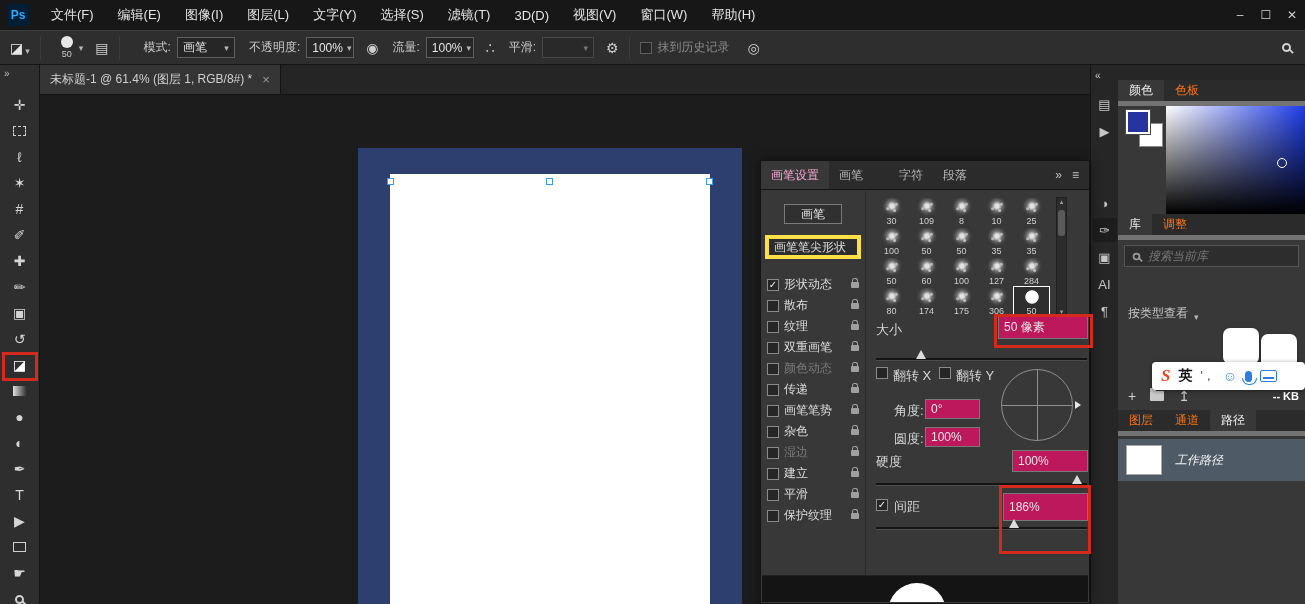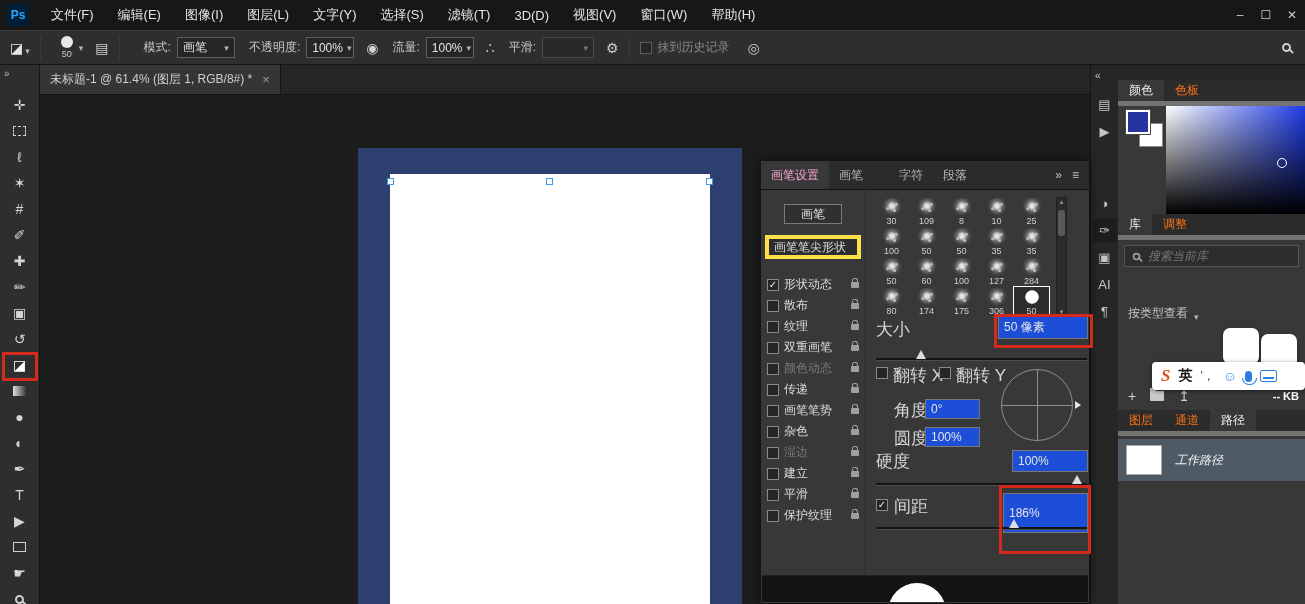--- a/index.html
+++ b/index.html
@@ -97,22 +97,22 @@
       radial-gradient(circle at 70% 35%, rgba(210,210,210,.7) 0 1px, transparent 2px),
       radial-gradient(circle at 62% 70%, rgba(220,220,220,.7) 0 1px, transparent 2px),
       radial-gradient(circle at 50% 45%, rgba(235,235,235,.95) 0 2px, rgba(160,160,160,.55) 5px, rgba(95,95,95,.35) 8px, transparent 10px); }
   .pnum { font-size:9px; color:#cfcfcf; line-height:1; }
   .pcell.sel { outline:1px solid #ffffff; background:#2e2e2e; }
   .pdisc { width:22px; height:18px; background:radial-gradient(circle, #ffffff 0 44%, transparent 50%); }
   .pscroll { position:absolute; left:295px; top:36px; width:11px; height:120px; background:#2c2c2c;
     border:1px solid #1f1f1f; display:flex; flex-direction:column; align-items:center;
     justify-content:space-between; font-size:7px; color:#9a9a9a; }
   .pscroll-thumb { position:absolute; left:1px; top:12px; width:7px; height:26px; background:#5a5a5a; border-radius:3px; }
-  .plabel { position:absolute; color:#d6d6d6; font-size:17px; line-height:14px; white-space:nowrap; }
-  .pinput { position:absolute; background:#1d4ed8; border:1px solid #787878; color:#e4e4e4;
+  .plabel { position:absolute; color:#d6d6d6; font-size:13px; line-height:14px; white-space:nowrap; }
+  .pinput { position:absolute; background:#be185d; border:1px solid #787878; color:#e4e4e4;
     font-size:12px; padding:0 5px; font-family:inherit; }
   .strack { position:absolute; height:2px; background:#141414; box-shadow:0 1px 0 #4d4d4d; }
   .sthumb { position:absolute; top:-8px; width:0; height:0; border-left:5px solid transparent;
     border-right:5px solid transparent; border-bottom:9px solid #dcdcdc; }
   .dial { position:absolute; left:240px; top:208px; width:72px; height:72px; border:1px solid #8f8f8f; border-radius:50%; }
   .dial::before { content:""; position:absolute; left:50%; top:0; bottom:0; width:1px; background:#8f8f8f; }
   .dial::after { content:""; position:absolute; top:50%; left:0; right:0; height:1px; background:#8f8f8f; }
   .dial-arrow { position:absolute; left:314px; top:240px; width:0; height:0; border-top:4px solid transparent;
     border-bottom:4px solid transparent; border-left:6px solid #e8e8e8; }
   .abs-cb { position:absolute; }
@@ -501,21 +501,21 @@
     <input class="pinput" style="left: 164px; top: 266px; width: 55px; height: 20px;" value="100%">
 
     <span class="plabel" style="left:115px;top:294px">硬度</span>
     <input class="pinput" style="left: 251px; top: 289px; width: 76px; height: 22px;" value="100%">
     <div class="strack" style="left:115px;top:322px;width:211px">
       <span class="sthumb" style="left:196px"></span>
     </div>
 
     <span class="cb abs-cb" style="left:115px;top:338px">✓</span>
     <span class="plabel" style="left:133px;top:339px">间距</span>
-    <input class="pinput" style="left: 242px; top: 332px; width: 85px; height: 40px;" value="186%">
+    <input class="pinput" style="left: 242px; top: 332px; width: 85px; height: 28px;" value="186%">
     <div class="strack" style="left:115px;top:366px;width:211px">
       <span class="sthumb" style="left:133px"></span>
     </div>
 
     <div class="bp-preview"></div>
   </aside>
 
   <div id="dock-strip">
     <div class="dock-collapse">«</div>
     <div id="dock-top">

